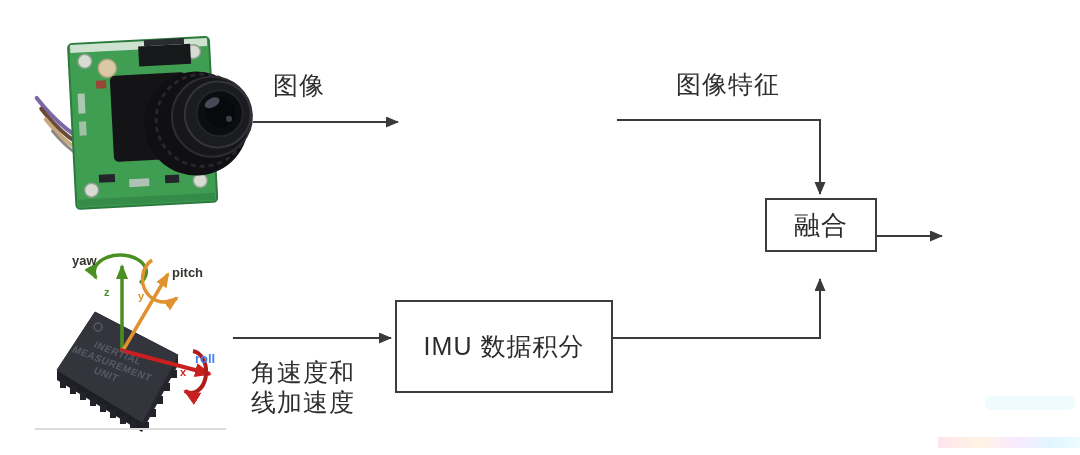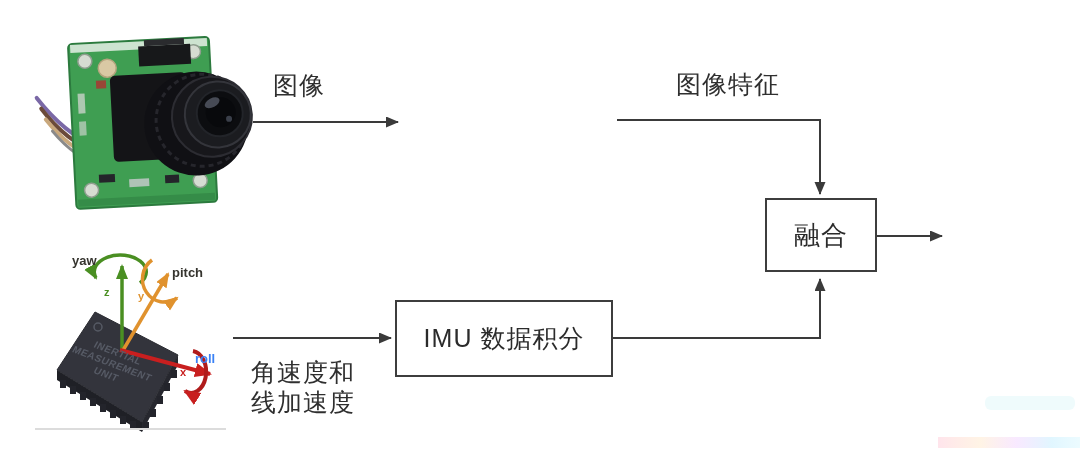--- a/index.html
+++ b/index.html
@@ -145,23 +145,23 @@
       <path d="M877,236 H942" marker-end="url(#ah)"></path>
       <path d="M233,338 H391" marker-end="url(#ah)"></path>
       <path d="M613,338 H820 V279" marker-end="url(#ah)"></path>
     </g>
 
     <rect x="985" y="396" width="90" height="14" rx="6" fill="#bff0f5" opacity="0.25"></rect>
     <rect x="938" y="437" width="142" height="11" fill="url(#wm)"></rect>
   </svg>
 
 
-  <div class="fbox" style="left:395px;top:300px;width:218px;height:77px;">IMU 数据积分</div>
+  <div class="fbox" style="left:395px;top:300px;width:218px;height:93px;">IMU 数据积分</div>
 
-  <div class="fbox" style="left:765px;top:198px;width:112px;height:74px;font-size:26px;">融合</div>
+  <div class="fbox" style="left:765px;top:198px;width:112px;height:54px;font-size:26px;">融合</div>
 
   <div class="lbl" style="left:273px;top:70px;">图像</div>
 
   <div class="lbl" style="left:676px;top:69px;">图像特征</div>
 
   <div class="lbl" style="left:251px;top:357px;">角速度和
 线加速度</div>
 
 
 

